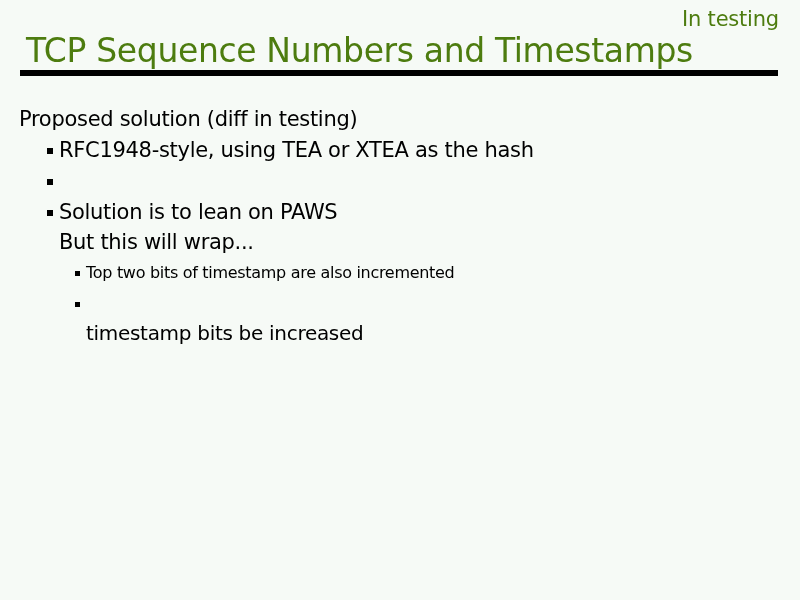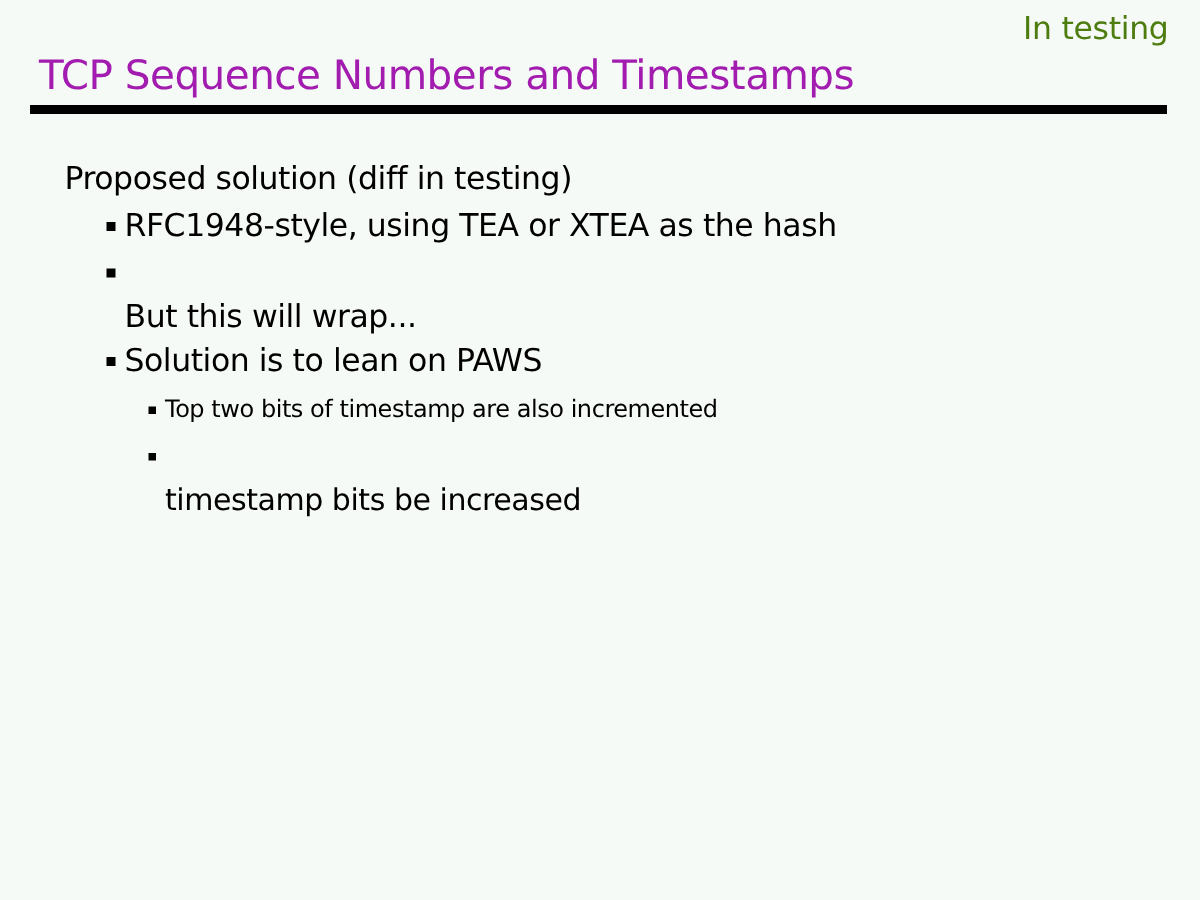--- a/index.html
+++ b/index.html
@@ -34,43 +34,42 @@
     letter-spacing: -0.2px;
     color: #4d7c0f;
     white-space: nowrap;
   }
 
   .slide-title {
     position: absolute;
     top: 34px;
     left: 26px;
     font-family: "DejaVu Sans", sans-serif;
-    font-size: 27px;
+    font-size: 33px;
     line-height: 34px;
     letter-spacing: -0.35px;
-    color: #a21caf;
+    color: #4d7c0f;
     white-space: nowrap;
   }
 
   .title-rule {
     position: absolute;
     left: 20px;
     top: 70px;
     width: 758px;
     height: 6px;
     background: #000000;
   }
 
   
   .body-block {
     position: absolute;
     left: 0;
     top: 104px;
     width: 670px;
-    padding-left: 24px;
   }
 
   .line {
     position: relative;
     font-family: "DejaVu Sans", sans-serif;
     color: #000000;
     white-space: nowrap;
     letter-spacing: -0.3px;
   }
 
@@ -151,27 +150,27 @@
 
     <div class="line lvl1">
       <span class="bullet"></span>
       <span>RFC1948-style, using TEA or XTEA as the hash</span>
     </div>
 
     <div class="line lvl1">
       <span class="bullet"></span>
     </div>
 
-    <div class="line lvl1cont">
-      <span>But this will wrap...</span>
-    </div>
-
     <div class="line lvl1">
       <span class="bullet"></span>
       <span>Solution is to lean on PAWS</span>
+    </div>
+
+    <div class="line lvl1cont">
+      <span>But this will wrap...</span>
     </div>
 
     <div class="spacer-lvl2-lead"></div>
 
     <div class="line lvl2">
       <span class="bullet"></span>
       <span>Top two bits of timestamp are also incremented</span>
     </div>
 
     <div class="line lvl2">

